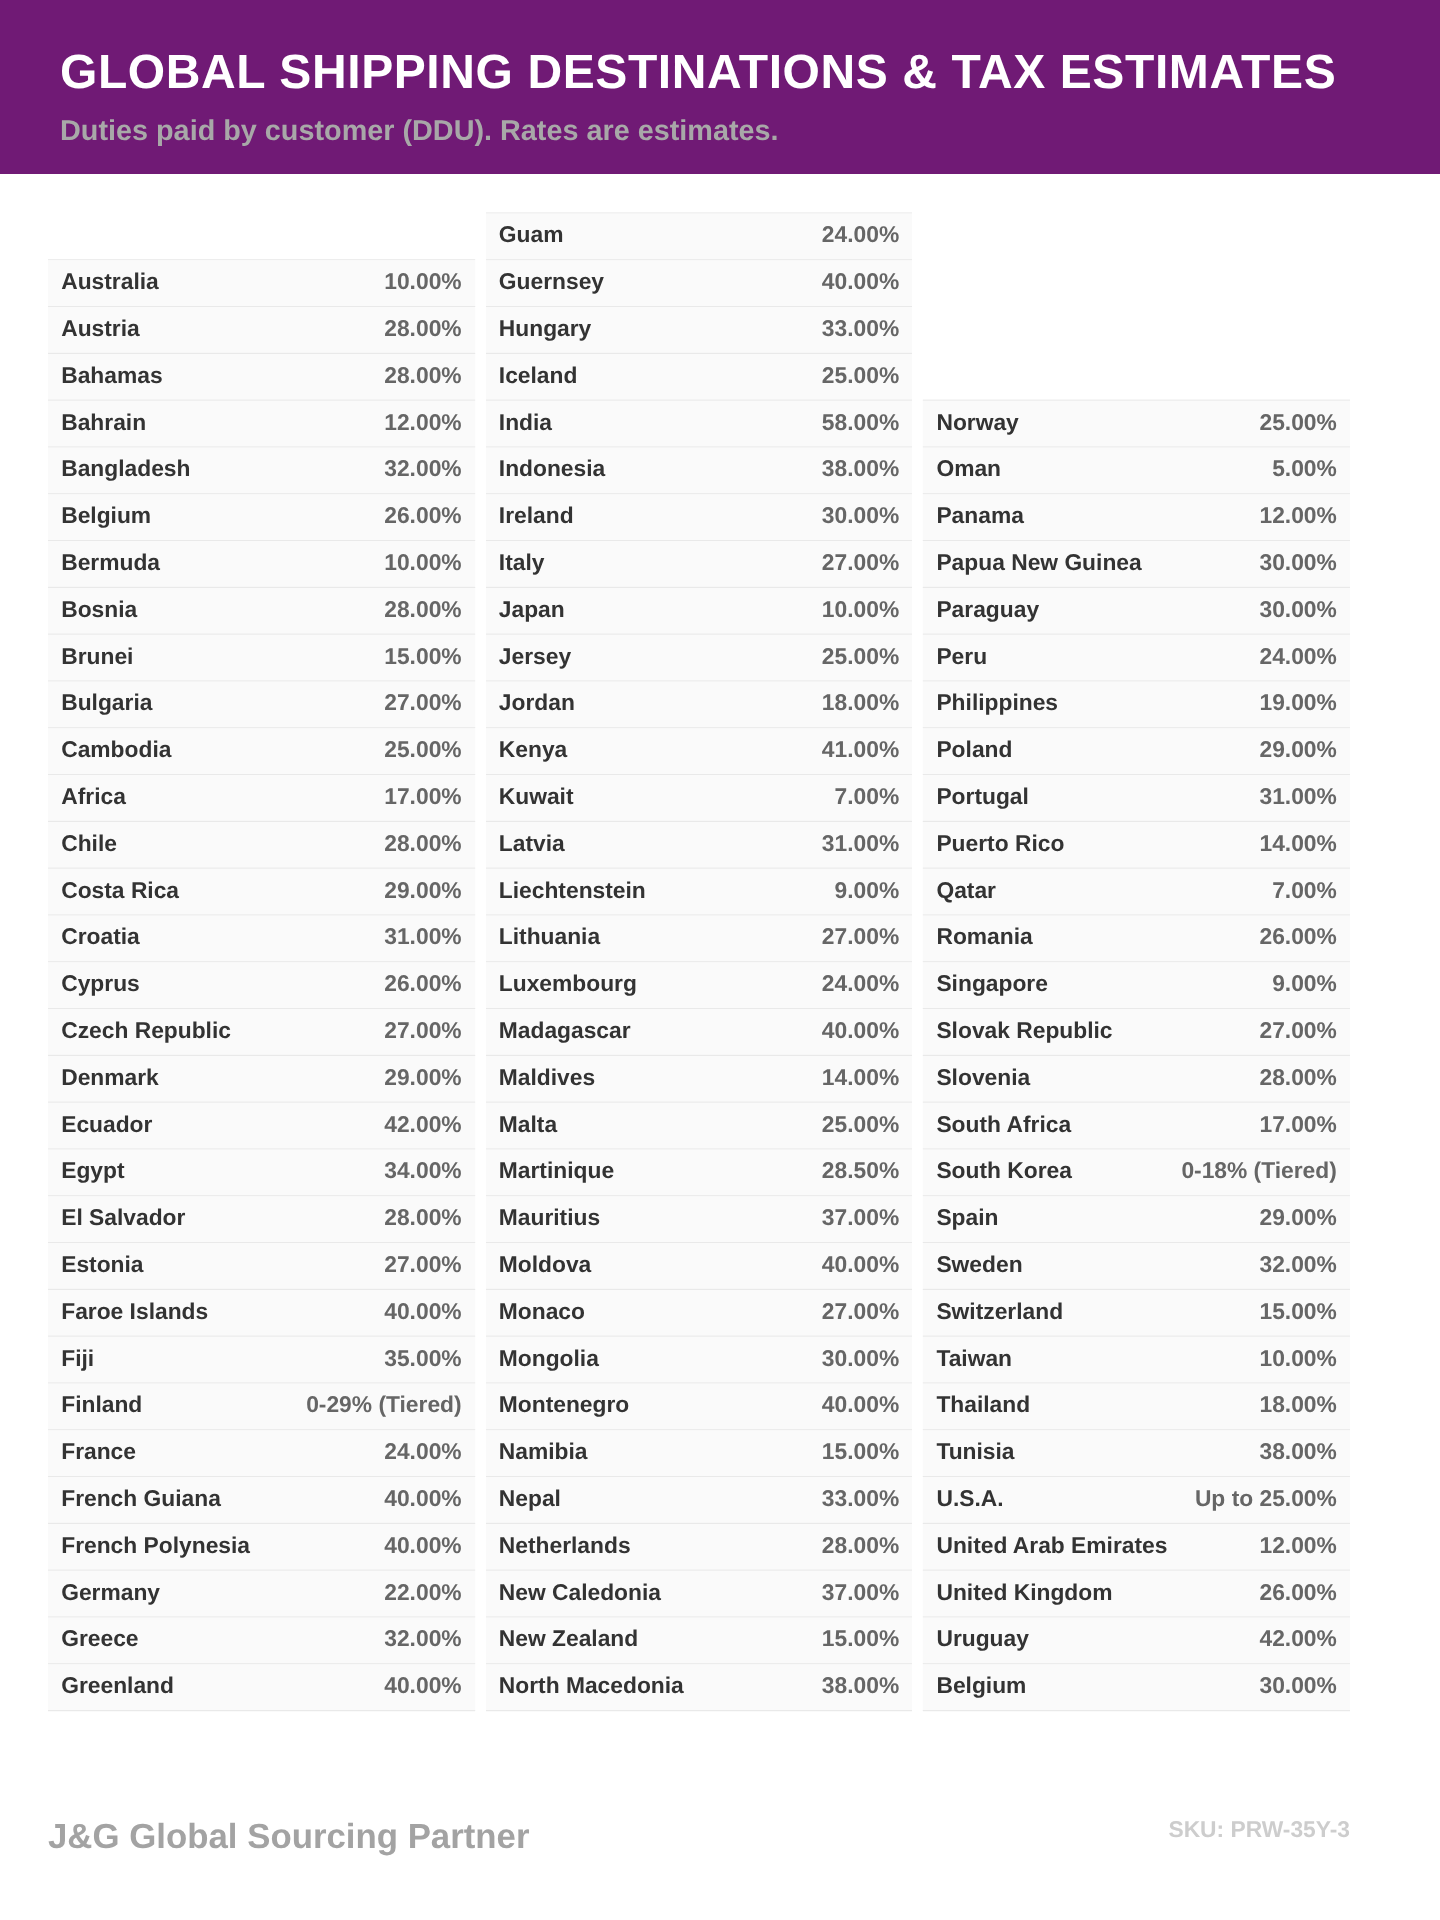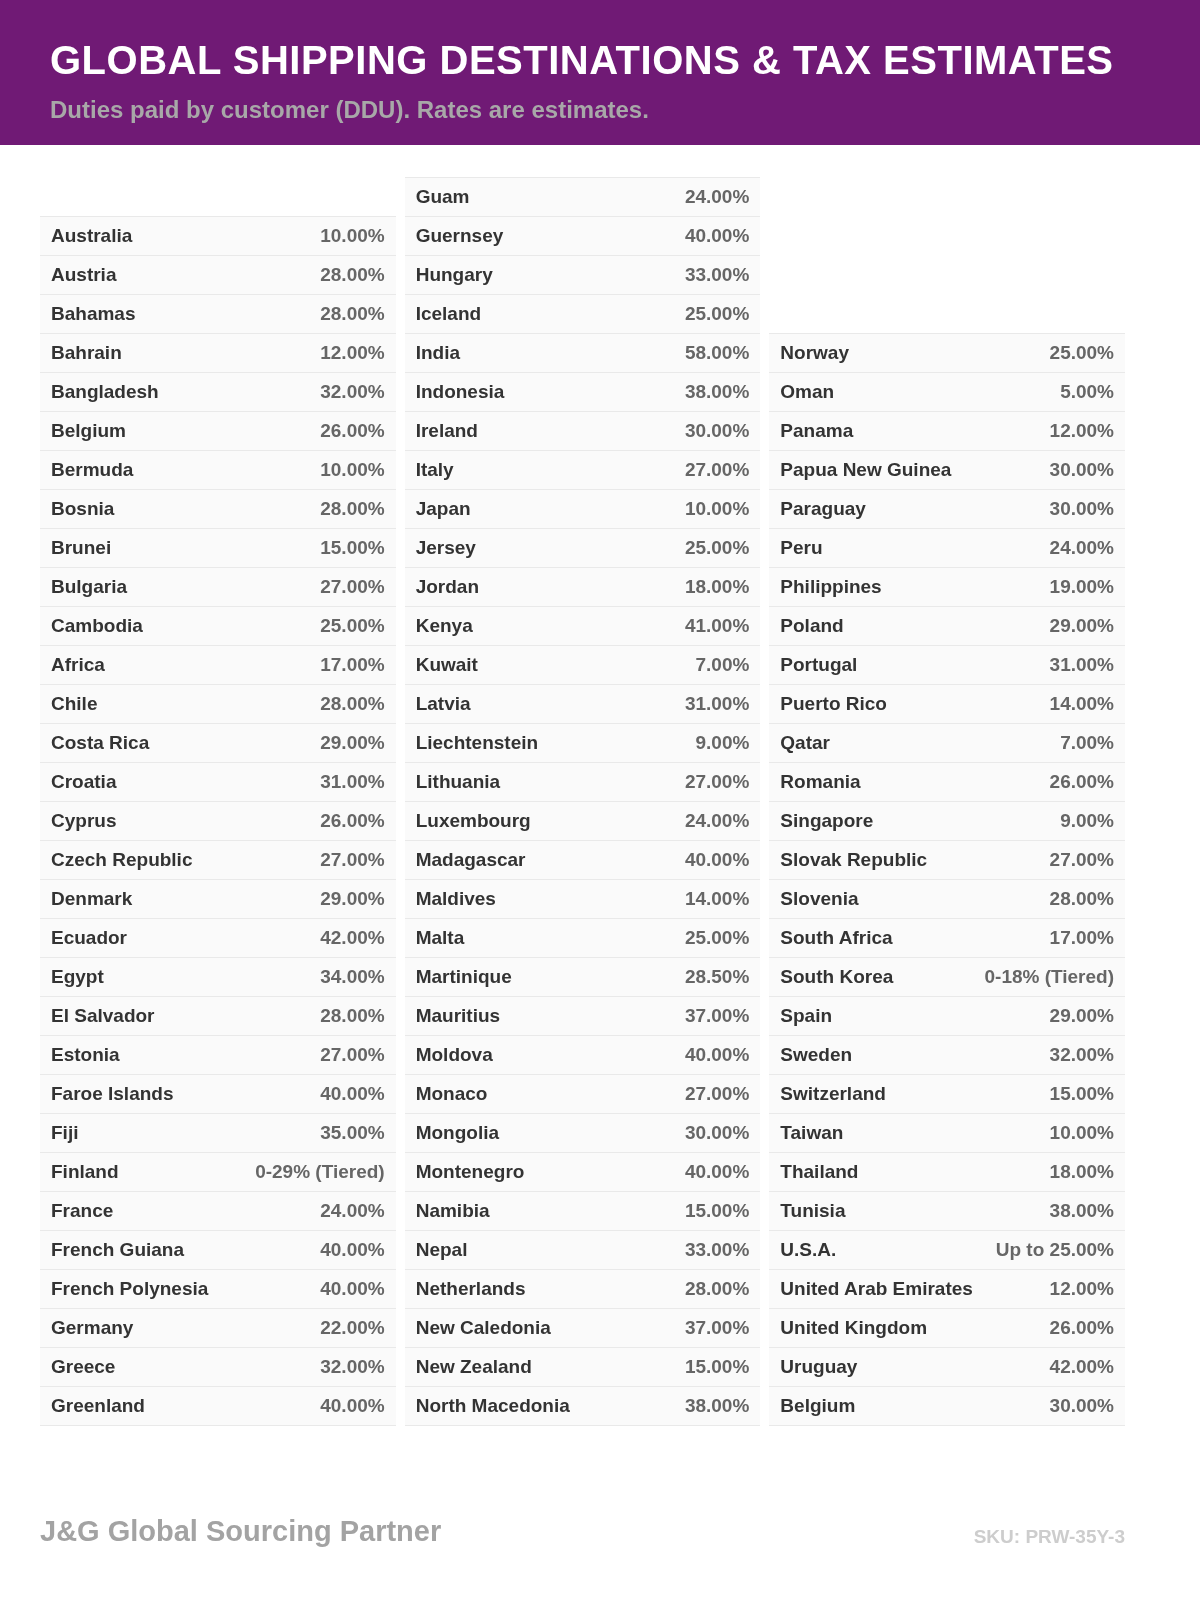--- a/index.html
+++ b/index.html
@@ -65,21 +65,21 @@
     white-space: nowrap;
     margin-left: 8px;
   }
   .footer {
     position: absolute;
     left: 40px;
     right: 75px;
     top: 1515px;
     display: flex;
     justify-content: space-between;
-    align-items: flex-end;
+    align-items: flex-start;
   }
   .brand {
     color: #a3a3a3;
     font-size: 29px;
     font-weight: bold;
   }
   .sku {
     color: #cdcdcd;
     font-size: 19px;
     font-weight: bold;

